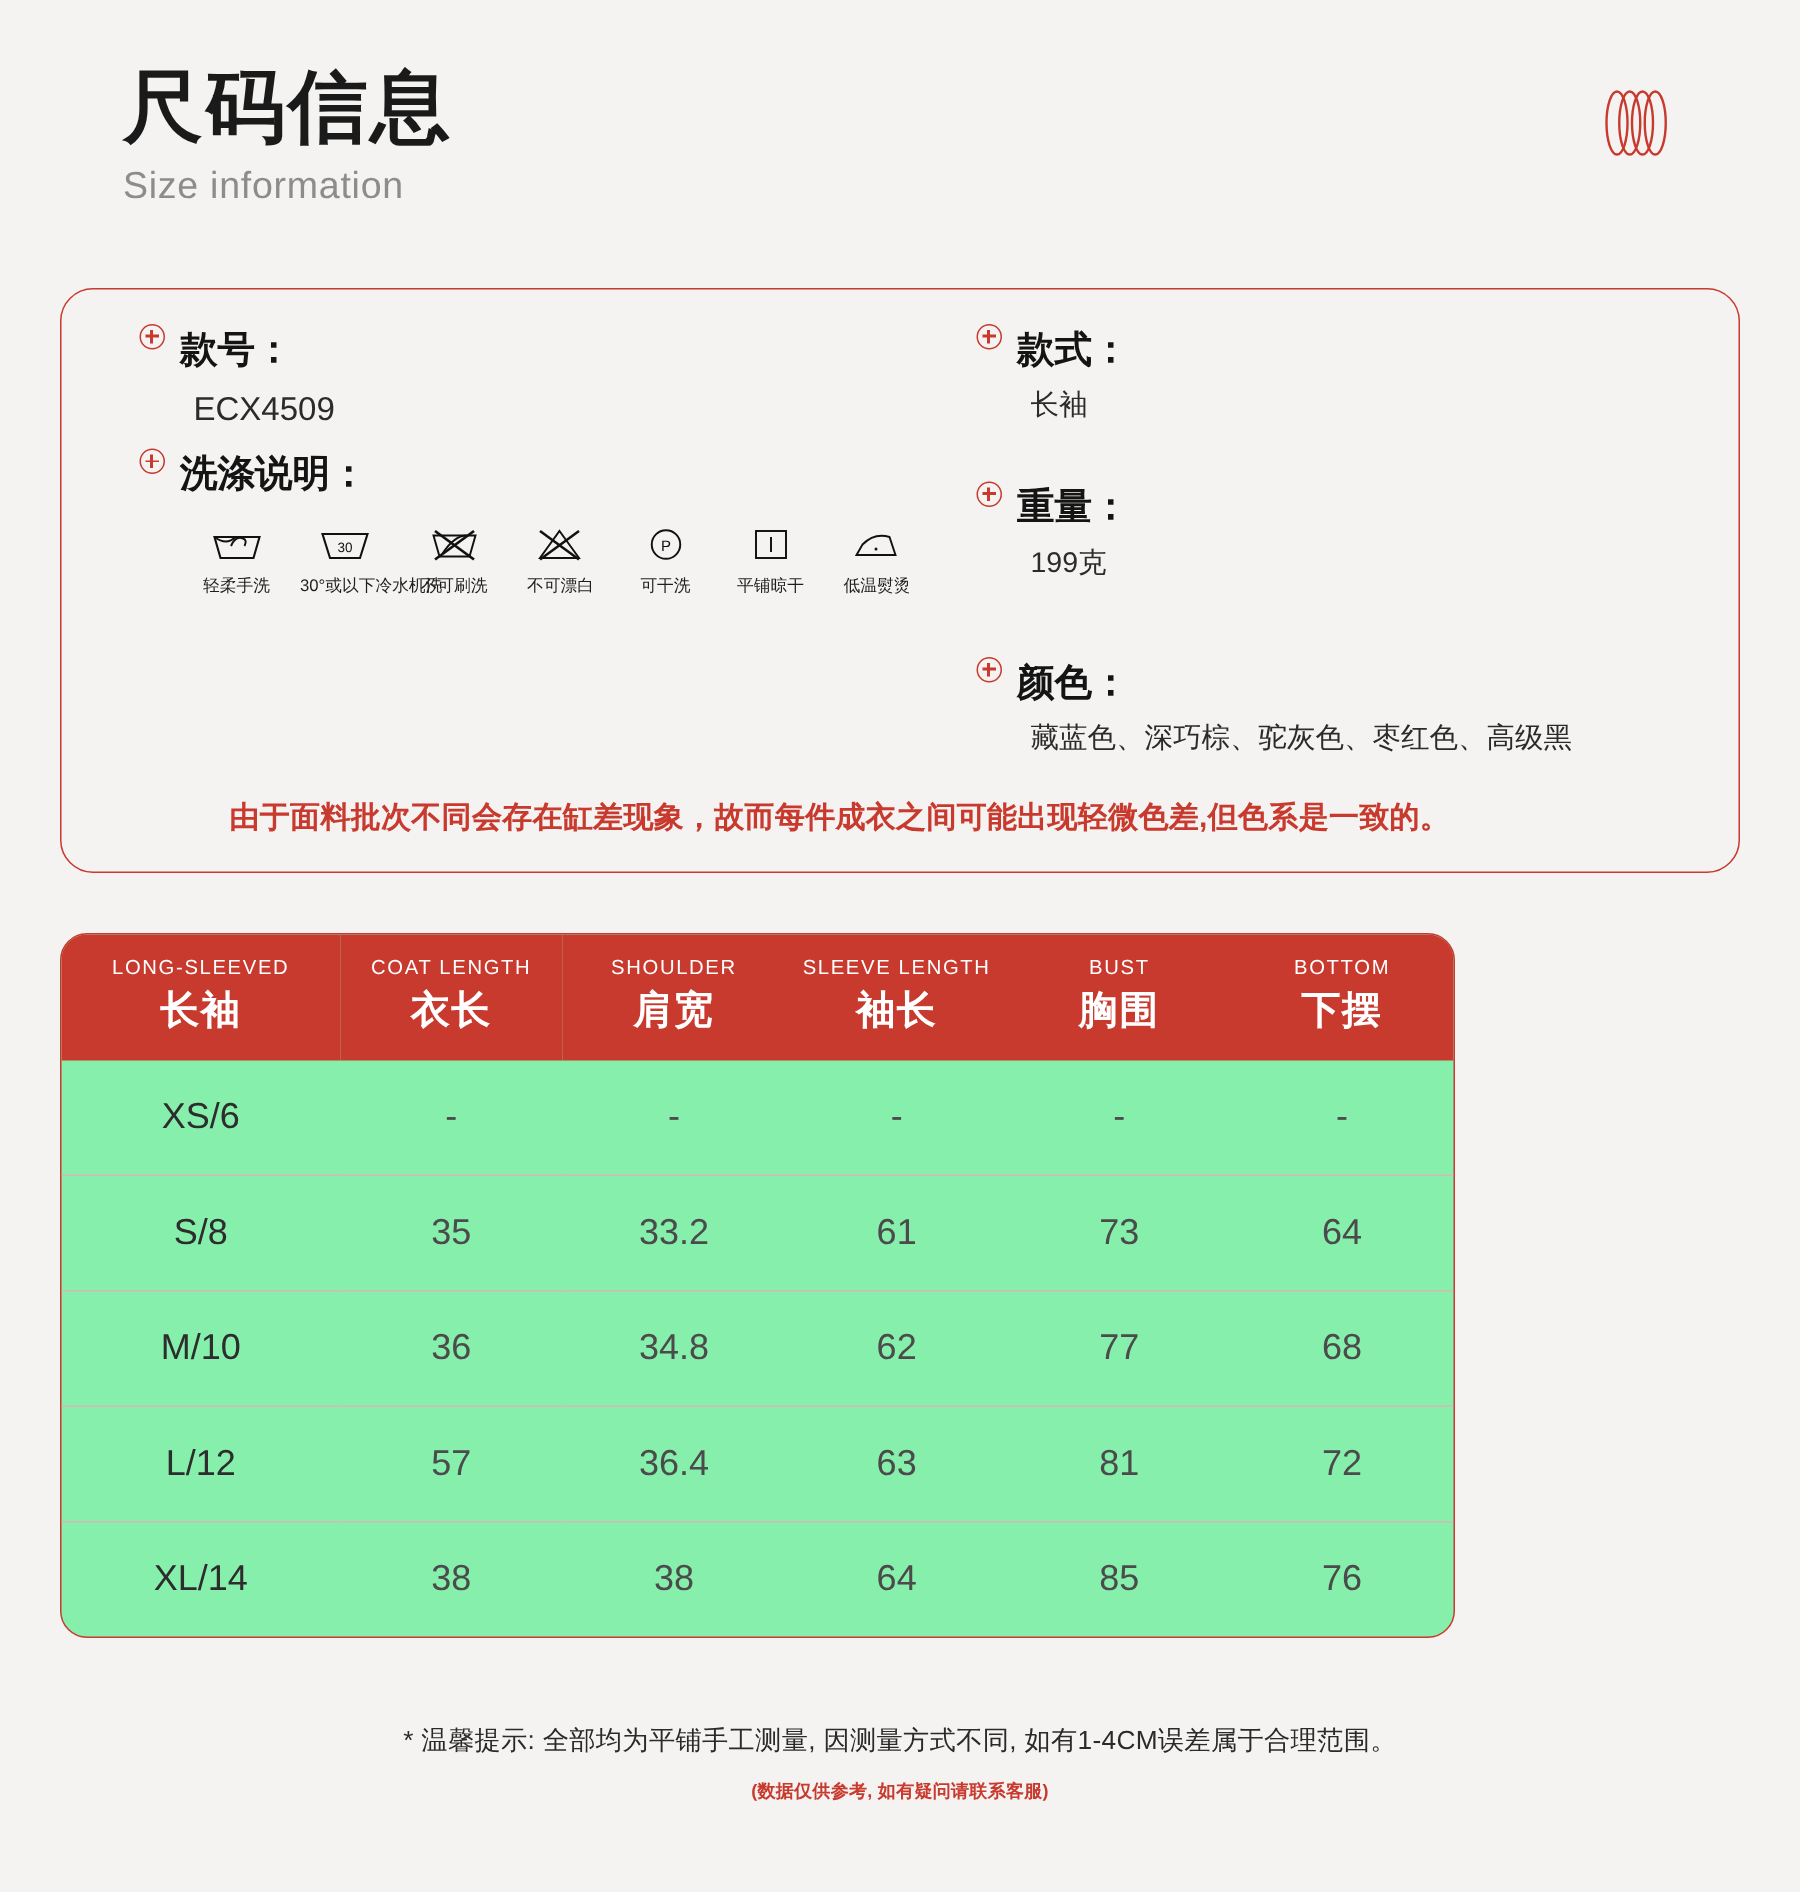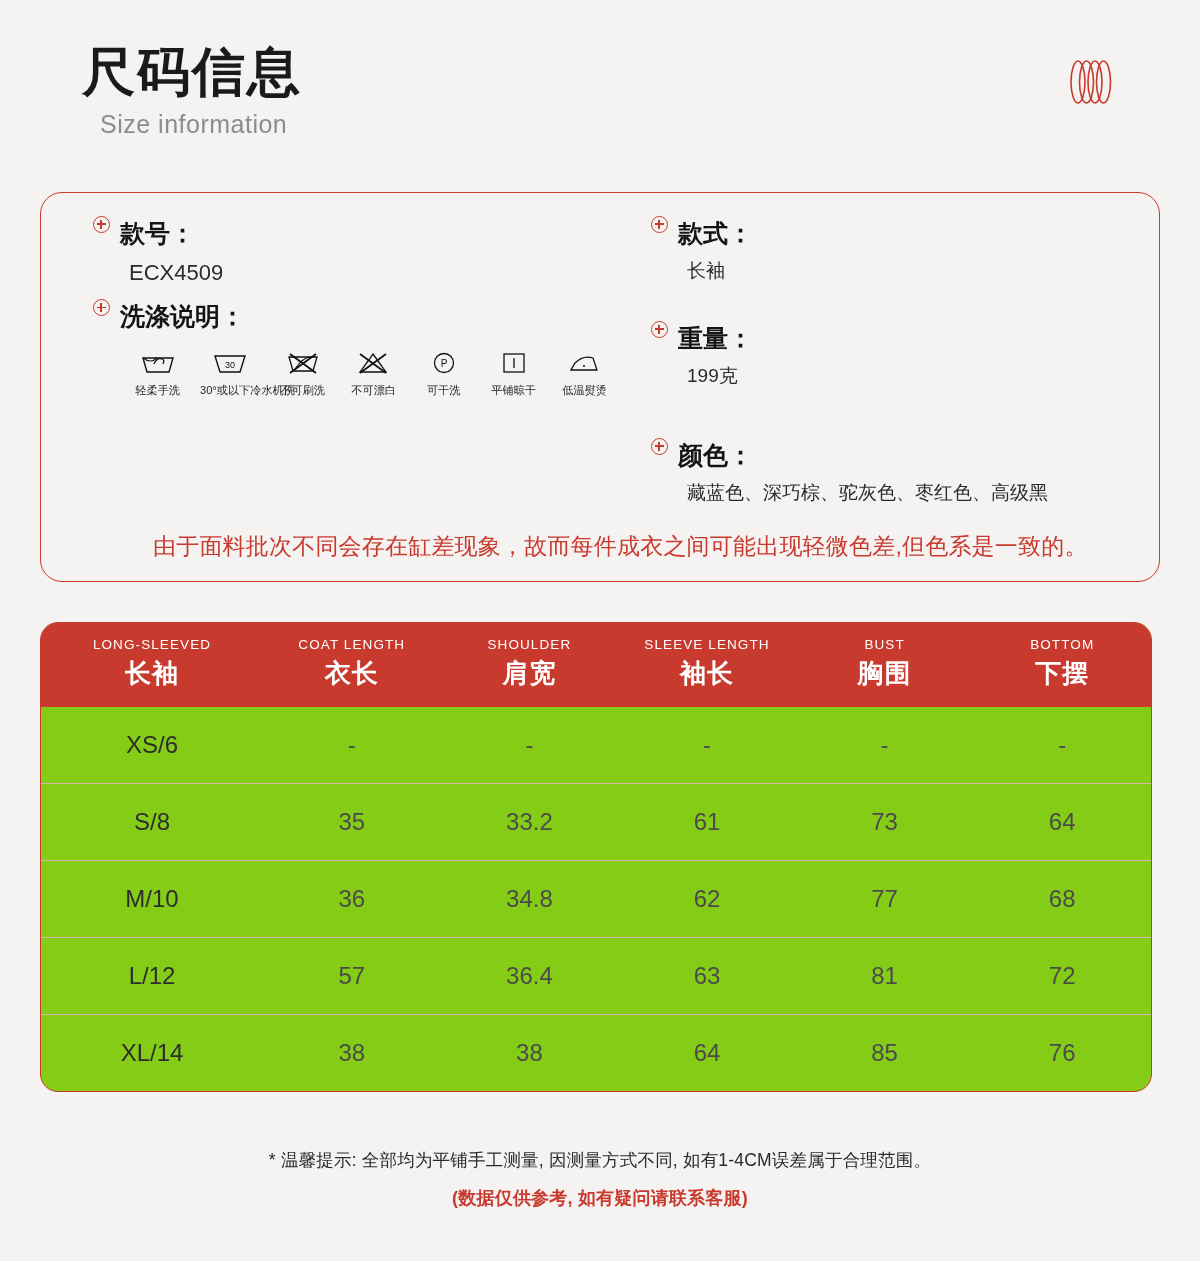--- a/index.html
+++ b/index.html
@@ -37,21 +37,20 @@
     color: #1a1a1a;
     line-height: 1.05;
     margin: 0;
   }
   .title-en {
     font-size: 25px;
     color: #8c8c8c;
     margin-top: 10px;
     letter-spacing: 0.5px;
     font-weight: normal;
-    margin-left: 18px;
   }
   .logo {
     position: absolute;
     right: 0;
     top: 12px;
     width: 60px;
     height: 52px;
   }
 
   
@@ -146,36 +145,36 @@
     color: #1e1e1e;
     margin-top: 3px;
     white-space: nowrap;
     transform: scale(0.97);
   }
 
   .note-red {
     position: absolute;
     left: 112px;
     top: 338px;
-    font-size: 23px;
-    font-weight: normal;
+    font-size: 20px;
+    font-weight: bold;
     color: #c8392e;
     letter-spacing: 0.2px;
   }
 
   
   .table-card {
     position: absolute;
     left: 40px;
     top: 622px;
-    width: 1112px;
+    width: 930px;
     border: 1.5px solid #c8392e;
     border-radius: 18px;
     overflow: hidden;
-    background: #84cc16;
+    background: #86efac;
     box-sizing: border-box;
   }
   table.size-table {
     width: 100%;
     border-collapse: collapse;
     table-layout: fixed;
   }
   table.size-table thead tr {
     background: #c8392e;
   }
@@ -223,21 +222,21 @@
     top: 1148px;
     width: 1200px;
     text-align: center;
   }
   .footer-note {
     font-size: 17.5px;
     color: #2a2a2a;
     letter-spacing: 0.2px;
   }
   .footer-red {
-    font-size: 18px;
+    font-size: 12px;
     color: #c8392e;
     font-weight: bold;
     margin-top: 14px;
     letter-spacing: 0.2px;
   }
 </style>
 </head>
 <body>
 
 <div class="page">

